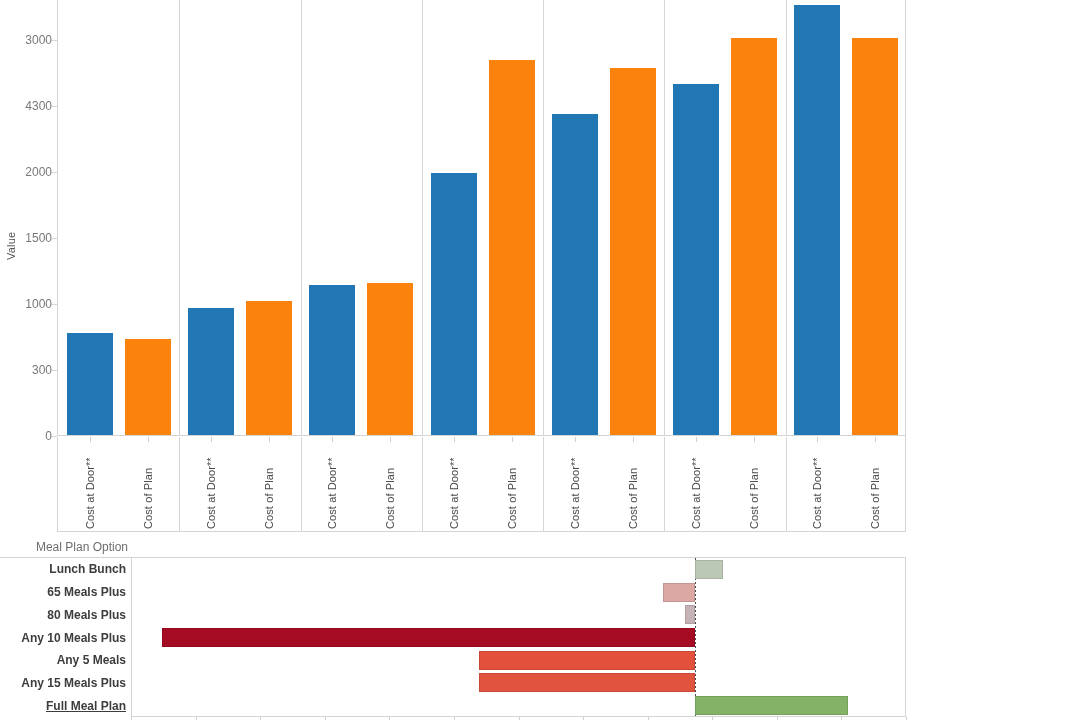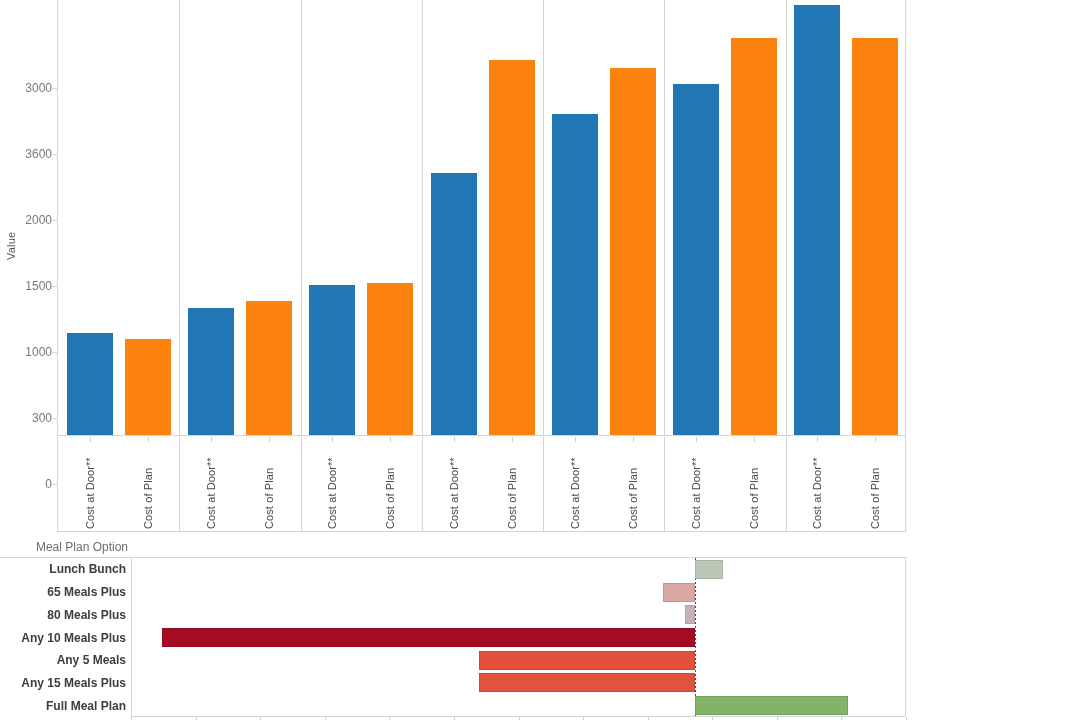--- a/index.html
+++ b/index.html
@@ -51,21 +51,20 @@
     text-align: right;
     font-size: 12px;
     color: #787878;
     line-height: 12px;
   }
   #ytick-wrap {
     position: absolute;
     left: 0; top: 0;
     width: 52px;
     height: 536px;
-    margin-top: 48px;
   }
   .ytick-mark {
     position: absolute;
     left: 52px;
     width: 5px;
     height: 1px;
     background: #d8d8d8;
   }
 
   
@@ -294,21 +293,21 @@
 
 <div id="root">
 
   <div id="bar-panel">
 
     <div id="bar-ylabel">Value</div>
 
     <div id="ytick-wrap">
         <div class="ytick-label" style="top: 33.6364px;">3000</div>
         <div class="ytick-mark" style="top: 40px; left: 52px;"></div>
-        <div class="ytick-label" style="top: 99.697px;">3600</div>
+        <div class="ytick-label" style="top: 99.697px;">4300</div>
         <div class="ytick-mark" style="top: 106px; left: 52px;"></div>
         <div class="ytick-label" style="top: 165.758px;">2000</div>
         <div class="ytick-mark" style="top: 172px; left: 52px;"></div>
         <div class="ytick-label" style="top: 231.818px;">1500</div>
         <div class="ytick-mark" style="top: 238px; left: 52px;"></div>
         <div class="ytick-label" style="top: 297.879px;">1000</div>
         <div class="ytick-mark" style="top: 304px; left: 52px;"></div>
         <div class="ytick-label" style="top: 363.939px;">300</div>
         <div class="ytick-mark" style="top: 370px; left: 52px;"></div>
         <div class="ytick-label" style="top: 430px;">0</div>
@@ -383,21 +382,21 @@
     <div id="diff-header">Meal Plan Option</div>
     <div id="diff-hrule"></div>
 
     <div id="diff-rowlabels">
         <div class="row-label" style="top: 5.35714px;">Lunch Bunch</div>
         <div class="row-label" style="top: 28.0714px;">65 Meals Plus</div>
         <div class="row-label" style="top: 50.7857px;">80 Meals Plus</div>
         <div class="row-label" style="top: 73.5px;">Any 10 Meals Plus</div>
         <div class="row-label" style="top: 96.2143px;">Any 5 Meals</div>
         <div class="row-label" style="top: 118.929px;">Any 15 Meals Plus</div>
-        <div class="row-label" style="top: 141.643px;">Full Meal Plan</div>
+        <div class="row-label" style="top: 141.643px; text-decoration: underline;">Full Meal Plan</div>
       </div>
 
     <div id="diff-plot">
       <div id="zero-line" style="left: 563px;"></div>
     <div class="dbar" title="Lunch Bunch: 45" style="top: 2px; left: 562.5px; width: 28.125px; background: rgb(188, 200, 182);"></div>
         <div class="dbar" title="65 Meals Plus: -50" style="top: 25px; left: 531.25px; width: 31.25px; background: rgb(219, 168, 163);"></div>
         <div class="dbar" title="80 Meals Plus: -15" style="top: 47px; left: 553.125px; width: 9.375px; background: rgb(198, 179, 181);"></div>
         <div class="dbar" title="Any 10 Meals Plus: -852" style="top: 70px; left: 30px; width: 532.5px; background: rgb(166, 11, 36);"></div>
         <div class="dbar" title="Any 15 Meals: -345" style="top: 93px; left: 346.875px; width: 215.625px; background: rgb(227, 80, 60);"></div>
         <div class="dbar" title="Any 15 Meals Plus: -345" style="top: 115px; left: 346.875px; width: 215.625px; background: rgb(224, 83, 62);"></div>

